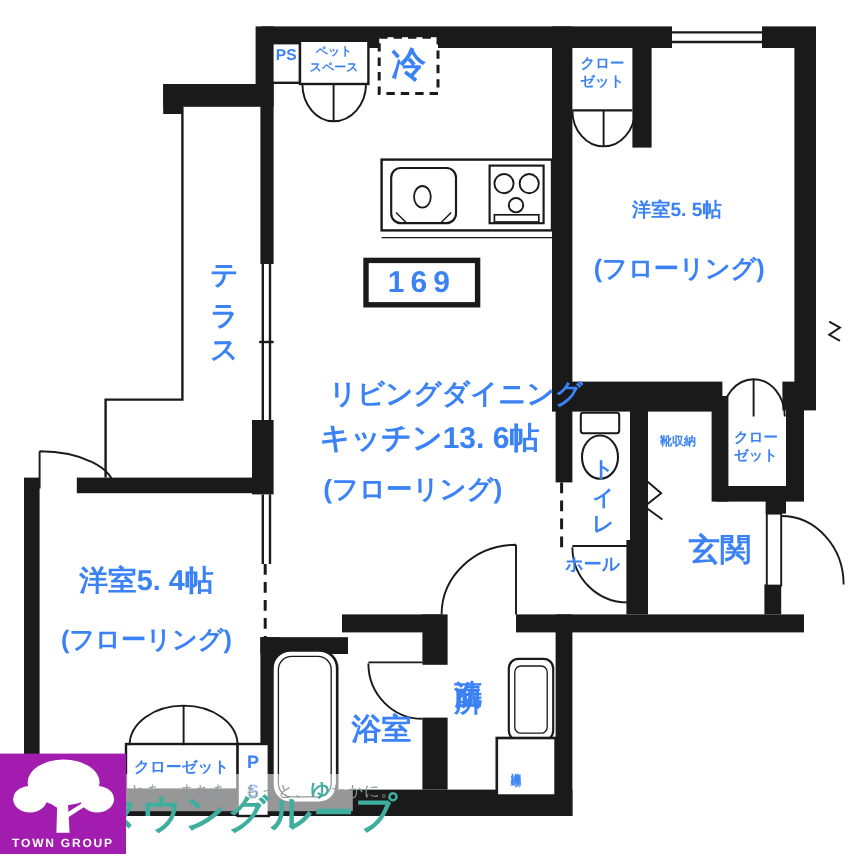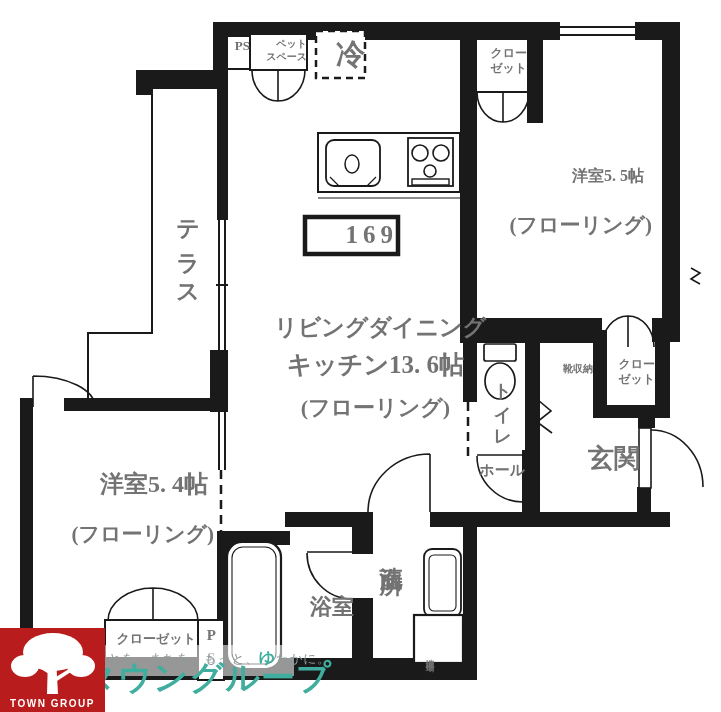--- a/index.html
+++ b/index.html
@@ -1,19 +1,19 @@
 <!DOCTYPE html>
 <html><head>
 <meta charset="utf-8">
 <style>
   html,body{margin:0;padding:0;background:#fff;}
   #stage{position:relative;width:721px;height:712px;background:#fff;overflow:hidden;
          font-family:"Liberation Sans","DejaVu Sans",sans-serif;}
   #plan-svg{position:absolute;left:0;top:0;}
-  .lbl{position:absolute;color:#737373;text-align:right;white-space:pre-line;line-height:1.15;font-family:Liberation Serif, serif;}
+  .lbl{position:absolute;color:#3b82f6;text-align:center;white-space:pre-line;line-height:1.15;}
   .v{writing-mode:vertical-rl;text-orientation:upright;}
   .bold{font-weight:700;}
   .semi{font-weight:600;}
   
   .wm-band{position:absolute;left:26px;top:645px;width:268px;height:31px;
            background:rgba(255,255,255,0.55);}
   .wm-logo{position:absolute;left:0;top:628px;width:105px;height:84px;}
   .wm-logo-text{position:absolute;left:0;bottom:3px;width:100%;text-align:center;
                 color:#fff;font-size:10px;font-weight:700;letter-spacing:1.5px;}
   .wm-tagline{position:absolute;left:94px;top:648px;width:220px;font-size:13px;
@@ -173,34 +173,34 @@
     <div class="lbl semi" style="left:252px;top:351px;width:212px;font-size:25px;">キッチン13. 6帖</div>
     <div class="lbl semi" style="left:238px;top:395px;width:212px;font-size:22px;">(フローリング)</div>
     <div class="lbl semi" style="left:36px;top:471px;width:172px;font-size:24px;">洋室5. 4帖</div>
     <div class="lbl semi" style="left:30px;top:522px;width:184px;font-size:21px;">(フローリング)</div>
     <div class="lbl v semi" style="left:492px;top:370px;font-size:18px;letter-spacing:3px;">トイレ</div>
     <div class="lbl semi" style="left:463px;top:462px;width:62px;font-size:15px;">ホール</div>
     <div class="lbl semi" style="left:537px;top:363px;width:56px;font-size:10px;">靴収納</div>
     <div class="lbl semi" style="left:605px;top:357px;width:50px;font-size:12px;line-height:15px;">クロー
 ゼット</div>
     <div class="lbl bold" style="left:560px;top:444px;width:80px;font-size:26px;">玄関</div>
-    <div class="lbl semi" style="left:282px;top:594px;width:72px;font-size:22px;">浴室</div>
+    <div class="lbl semi" style="left:282px;top:594px;width:72px;font-size:25px;">浴室</div>
     <div class="lbl v semi" style="left:377px;top:548px;font-size:23px;letter-spacing:3px;">洗面所</div>
     <div class="lbl v" style="left:424px;top:619px;height:38px;font-size:9px;line-height:11px;letter-spacing:1px;">洗濯機置場</div>
     <div class="lbl semi" style="left:107px;top:632px;width:89px;font-size:13px;">クローゼット</div>
     <div class="lbl v bold" style="left:202px;top:627px;font-size:15px;letter-spacing:7px;">PS</div>
   </div>
 
   <div>
     <div class="wm-band"></div>
     <div class="wm-tagline">
       <span>ひとを、まちを、もっと、</span><span class="wm-accent" style="color: rgb(63, 174, 159);">ゆ</span><span>たかに。</span>
     </div>
     <div class="wm-brand" style="color: rgb(63, 174, 159);">タウングループ</div>
-    <div class="wm-logo" style="background: #b91c1c;">
+    <div class="wm-logo" style="background: #a21caf;">
       <svg width="105" height="70" viewBox="0 0 105 70">
         <g fill="#ffffff">
           <ellipse cx="53" cy="24" rx="30" ry="19"></ellipse>
           <ellipse cx="25" cy="38" rx="14" ry="11"></ellipse>
           <ellipse cx="81" cy="38" rx="14" ry="11"></ellipse>
           <path d="M48,30 L47,66 L58,66 L56,30 Z"></path>
           <path d="M49,46 L33,36 L35,33 L50,42 Z"></path>
           <path d="M56,49 L72,39 L74,42 L57,53 Z"></path>
         </g>
       </svg>

